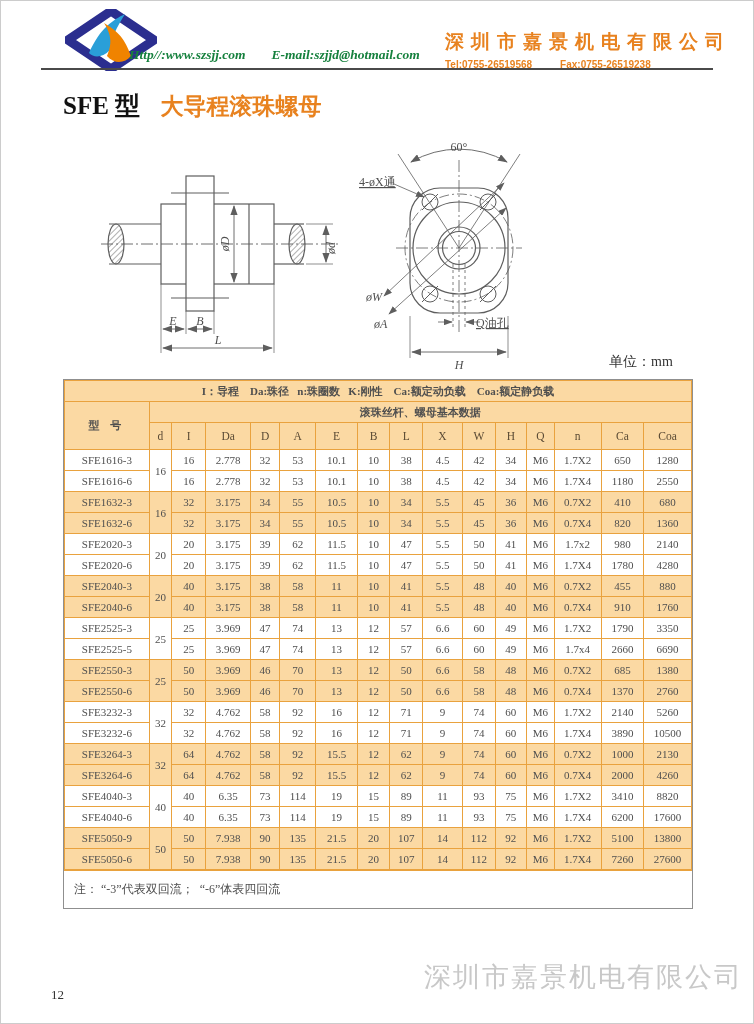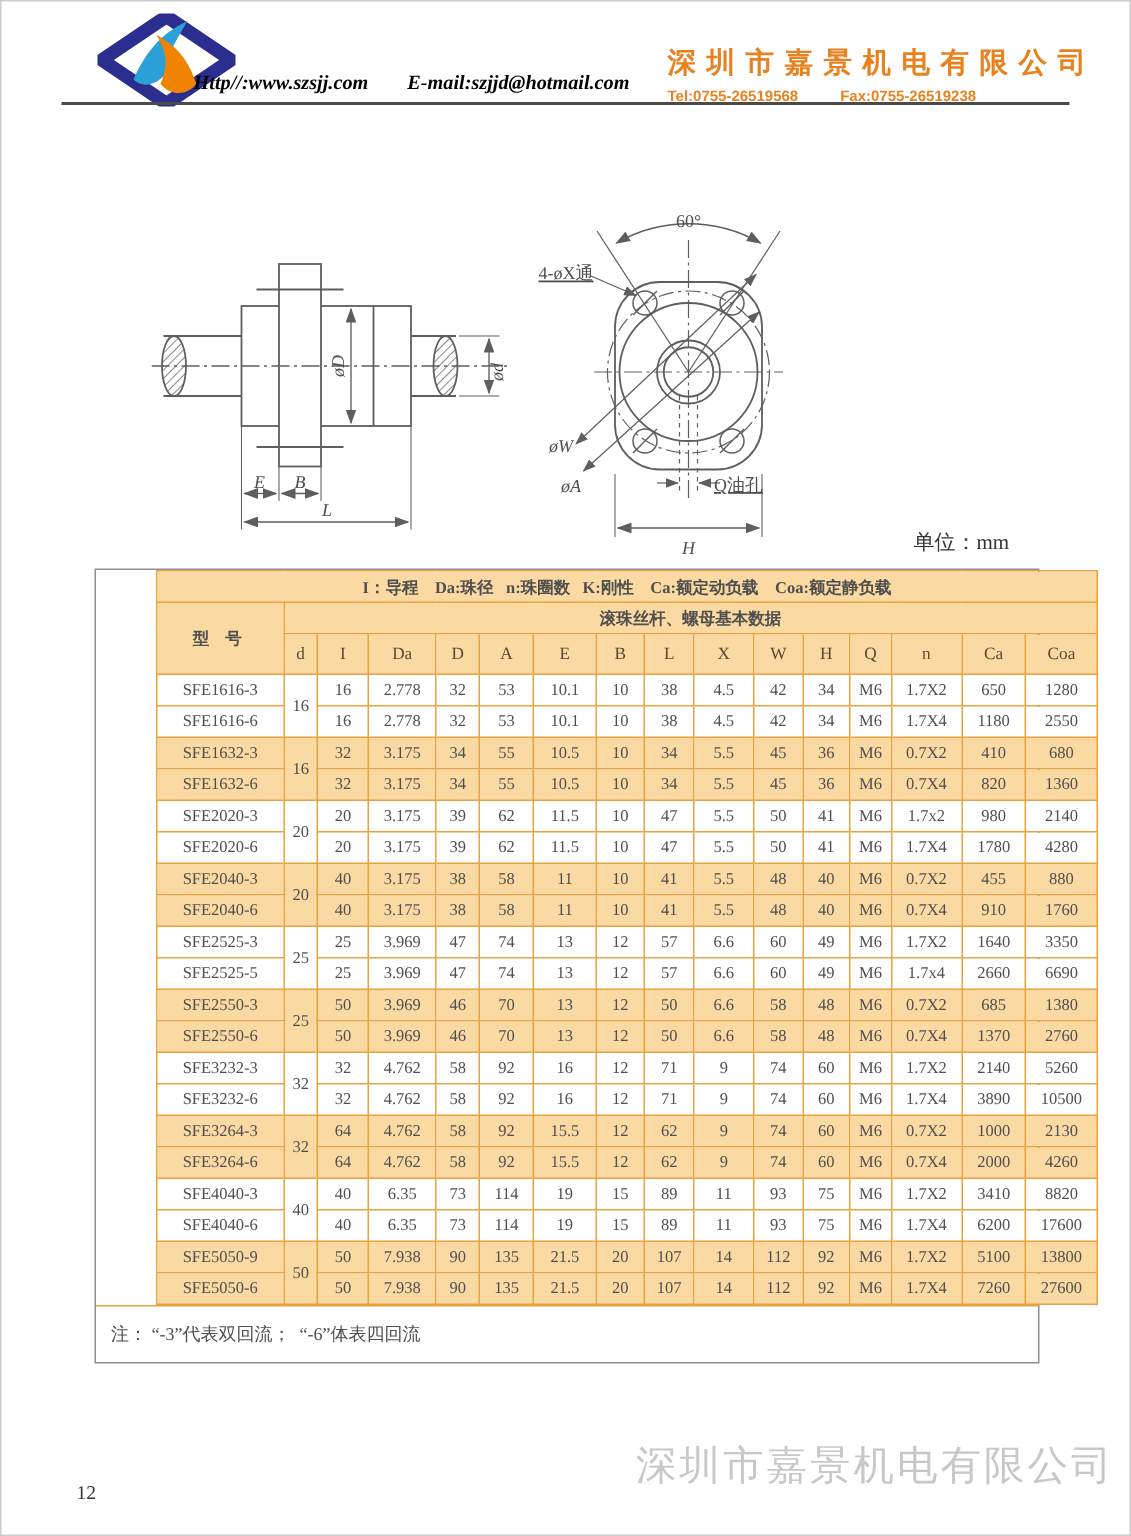--- a/index.html
+++ b/index.html
@@ -5,21 +5,21 @@
   * { margin:0; padding:0; box-sizing:border-box; }
   body { background:#e8e8e8; font-family:"Liberation Sans", sans-serif; }
   .page {
     position:relative; width:754px; height:1024px; margin:0 auto;
     background:#ffffff; border:1px solid #cccccc; overflow:hidden;
   }
   
   .logo { position:absolute; left:64px; top:8px; width:92px; height:62px; }
   .site-line {
     position:absolute; left:128px; top:46px; font-family:"Liberation Serif", serif;
-    font-style:italic; font-weight:bold; font-size:13.5px; color:#000000;
+    font-style:italic; font-weight:bold; font-size:13.5px; color:#15803d;
   }
   .site-line span { margin-right:26px; }
   .company-block { position:absolute; right:22px; top:28px; text-align:left; }
   .company-name {
     color:#e8821f; font-size:19px; font-weight:bold; letter-spacing:7px;
     font-family:"Liberation Serif", serif;
   }
   .telfax { margin-top:4px; color:#e8821f; font-size:10px; font-weight:bold; }
   .telfax span { margin-right:28px; }
   .header-rule { position:absolute; left:40px; top:67px; width:672px; height:2px; background:#4a4a4a; }
@@ -32,21 +32,21 @@
   .units-label {
     position:absolute; left:608px; top:352px; font-size:14px; color:#333;
     font-family:"Liberation Serif", serif;
   }
   svg text { font-family:"Liberation Serif", serif; }
   
   .table-wrap {
     position:absolute; left:62px; top:378px; width:630px;
     border:1px solid #8f8f8f; background:#fff;
   }
-  table.spec { width:100%; border-collapse:collapse; table-layout:fixed;margin-left:40px; }
+  table.spec { width:100%; border-collapse:collapse; table-layout:fixed; }
   table.spec td {
     border:1px solid #e9a23e; text-align:center; vertical-align:middle;
     font-family:"Liberation Serif", serif; font-size:11px; color:#4f4f4f;
     height:21px; padding:0 1px; overflow:hidden;
   }
   td.legend-cell {
     background:#fbd9a3; height:30px; font-size:12px; color:#5a4a34;
     white-space:pre; font-weight:bold;
   }
   td.model-head { background:#fbd9a3; font-size:13px; font-weight:bold; letter-spacing:4px; color:#5a4a34; }
@@ -83,20 +83,24 @@
 
   <div class="company-block">
     <div class="company-name">深圳市嘉景机电有限公司</div>
     <div class="telfax">
       <span>Tel:0755-26519568</span><span>Fax:0755-26519238</span>
     </div>
   </div>
 
   <div class="header-rule"></div>
 
+  <div class="title-row">
+    <span class="title-model">SFE 型</span>
+    <span class="title-name">大导程滚珠螺母</span>
+  </div>
 
   <svg class="drawing" style="left:100px; top:140px;" width="250" height="230" viewBox="0 0 250 230">
     <defs>
       <pattern id="hatch" width="4" height="4" patternTransform="rotate(45)" patternUnits="userSpaceOnUse">
         <line x1="0" y1="0" x2="0" y2="4" stroke="#6e6e6e" stroke-width="1.1"></line>
       </pattern>
       <marker id="arr" markerWidth="11" markerHeight="8" refX="10" refY="4" orient="auto-start-reverse">
         <path d="M0,0 L11,4 L0,8 Z" fill="#5e5e5e"></path>
       </marker>
     </defs>
@@ -390,21 +394,21 @@
             <td>47</td>
             <td>74</td>
             <td>13</td>
             <td>12</td>
             <td>57</td>
             <td>6.6</td>
             <td>60</td>
             <td>49</td>
             <td>M6</td>
             <td>1.7X2</td>
-            <td>1640</td>
+            <td>1790</td>
             <td>3350</td>
           </tr>
           <tr class="plain">
             <td class="model">SFE2525-5</td>
             <td>25</td>
             <td>3.969</td>
             <td>47</td>
             <td>74</td>
             <td>13</td>
             <td>12</td>

